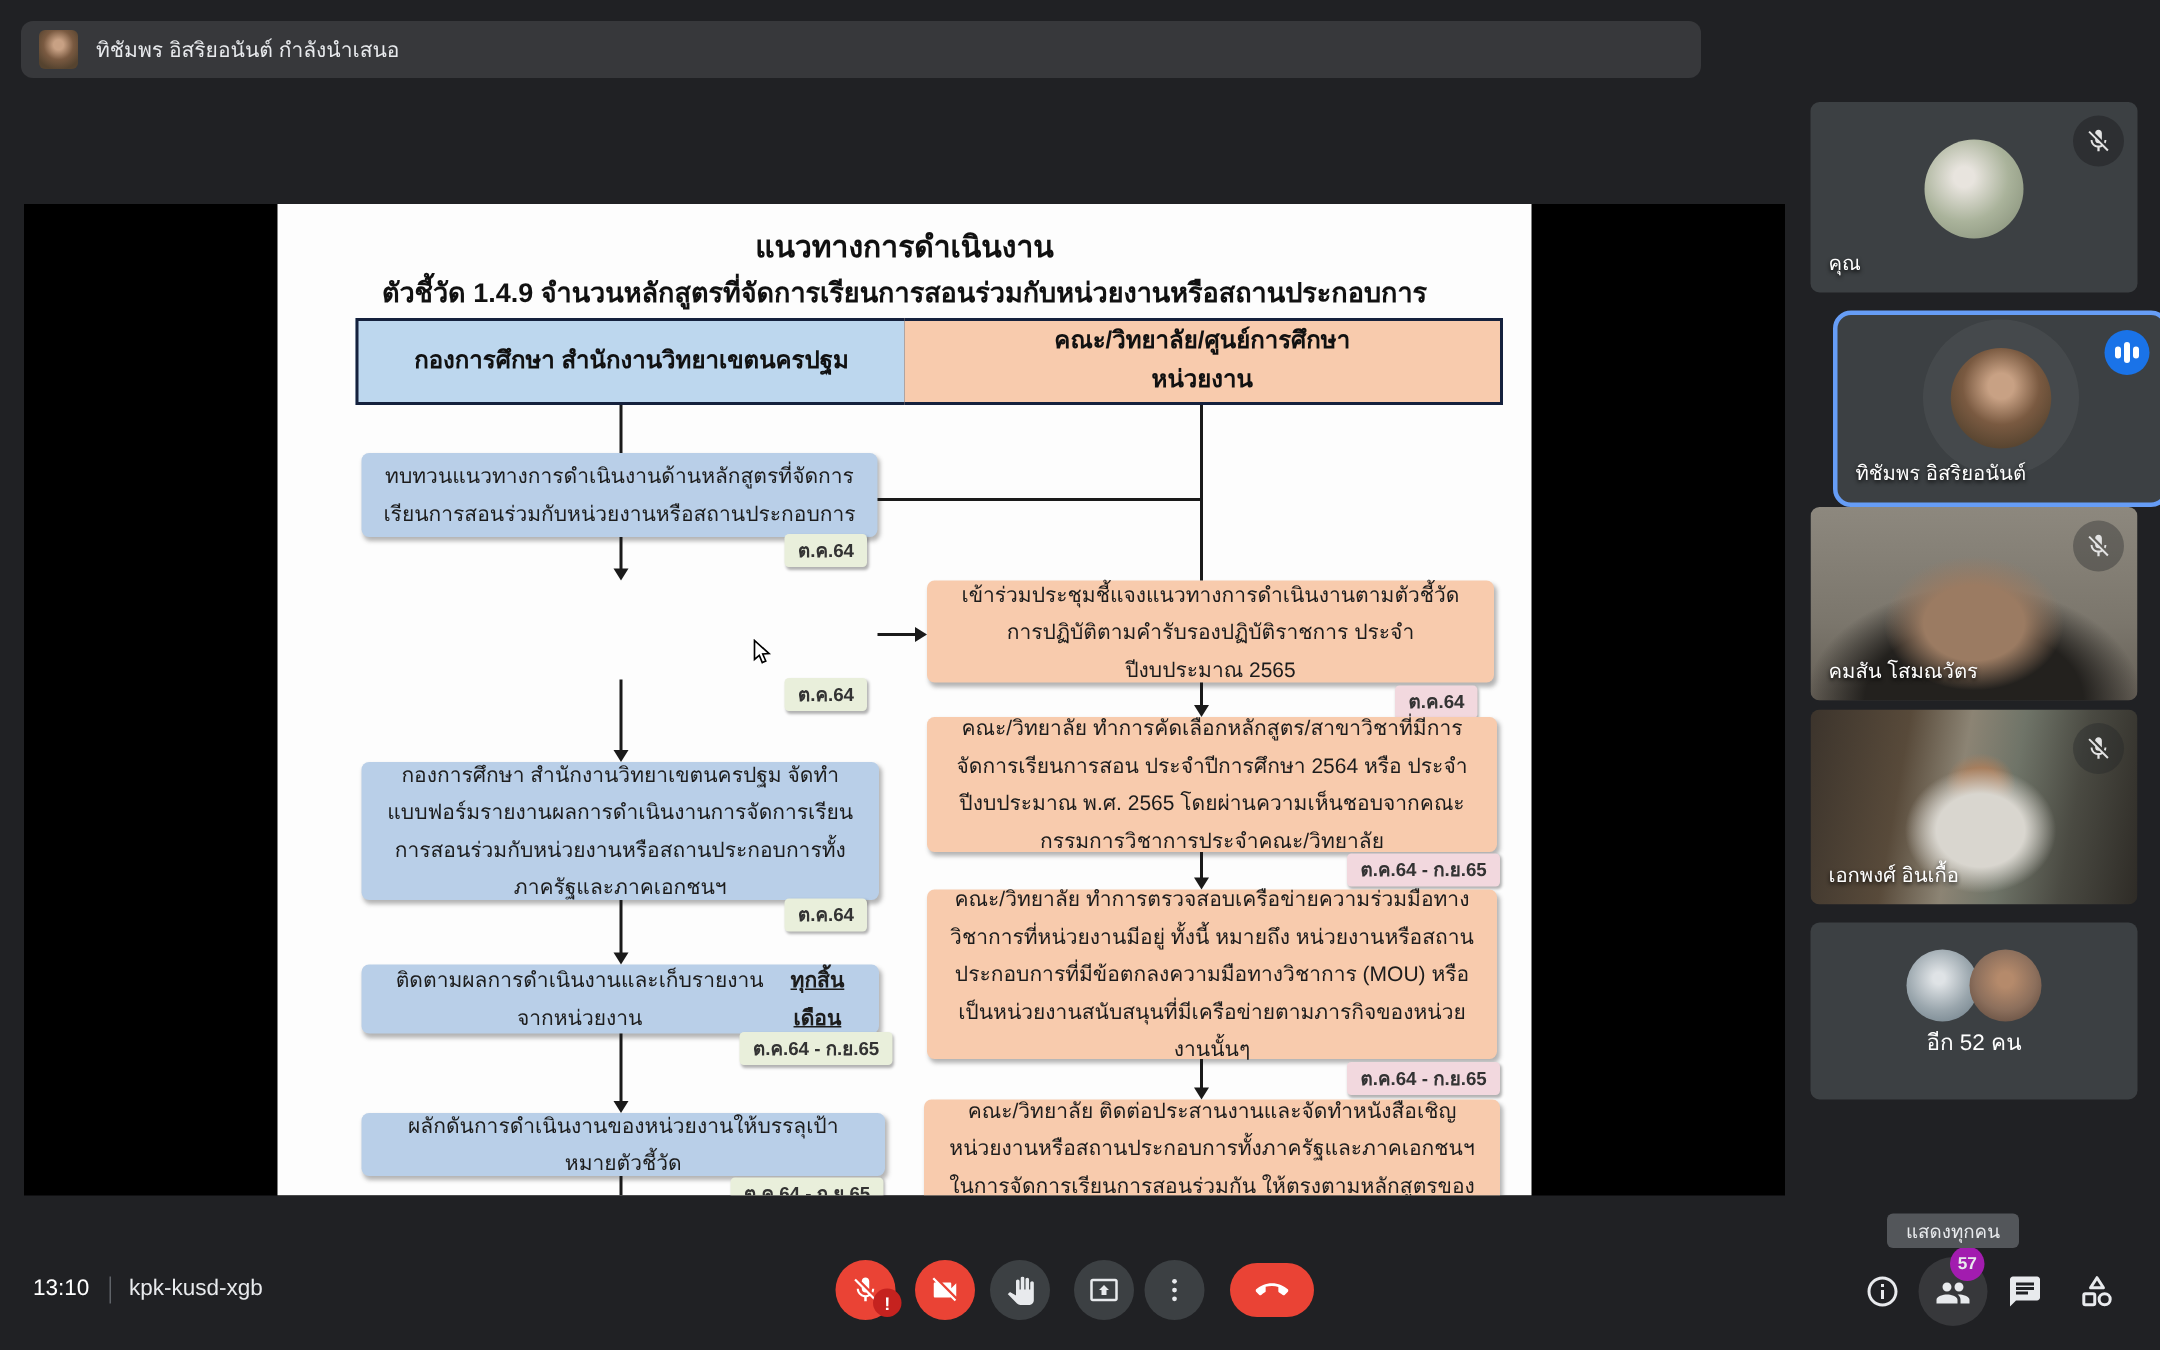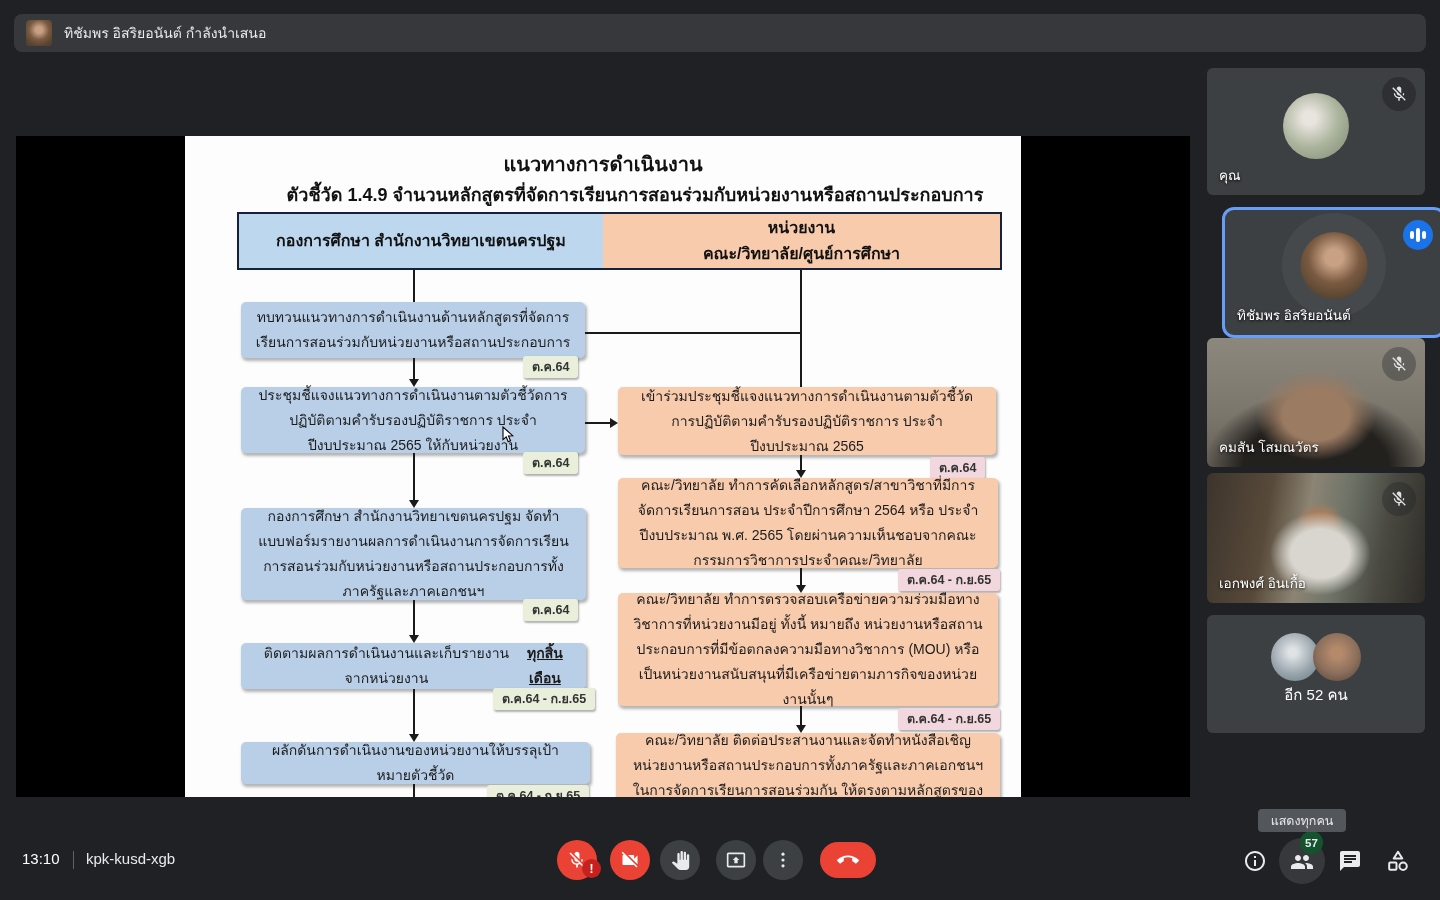--- a/index.html
+++ b/index.html
@@ -3,30 +3,30 @@
 <meta charset="utf-8">
 <style>
   html,body{margin:0;padding:0;}
   body{
     width:1440px;height:900px;position:relative;overflow:hidden;
     background:#202124;
     font-family:"Liberation Sans","DejaVu Sans",sans-serif;
     -webkit-font-smoothing:antialiased;
   }
   
-  .banner{position:absolute;left:14px;top:14px;width:1412px;height:38px;background:#37383b;
+  .banner{position:absolute;left:14px;top:14px;width:1120px;height:38px;background:#37383b;
     border-radius:8px;display:flex;align-items:center;gap:12px;padding-left:12px;box-sizing:border-box;}
   .banner .bavatar{width:26px;height:26px;border-radius:4px;flex:0 0 auto;
     background:radial-gradient(circle at 50% 38%,#c8a184 16%,#7a5a41 48%,#55432f 80%);}
   .banner .btext{color:#e8eaed;font-size:14px;}
   
   .stage{position:absolute;left:16px;top:114px;width:1174px;height:661px;background:#000;overflow:hidden;margin-top:22px;}
   .slide{position:absolute;left:169px;top:0;width:836px;height:661px;background:#fdfdfd;overflow:hidden;color:#111;}
   .s-title{position:absolute;left:0;top:12px;width:100%;text-align:center;font-size:20px;font-weight:bold;}
-  .s-sub{position:absolute;left:0;top:44px;width:100%;text-align:center;font-size:18px;font-weight:bold;padding-left:32px;}
+  .s-sub{position:absolute;left:0;top:44px;width:100%;text-align:center;font-size:18px;font-weight:bold;}
   .hcell{position:absolute;top:76px;height:58px;border:2px solid #15213d;box-sizing:border-box;
     display:flex;flex-direction:column;justify-content:center;text-align:center;font-weight:bold;font-size:16px;line-height:26px;}
   .hcell.left{left:52px;width:368px;background:#bdd7ee;}
   .hcell.right{left:418px;width:399px;background:#f8cbad;border-left:none;}
   .fbox{position:absolute;border-radius:5px;display:flex;align-items:center;justify-content:center;
     text-align:center;font-size:14px;line-height:25px;padding:4px 14px;box-sizing:border-box;
     box-shadow:1.5px 2.5px 3px rgba(90,90,90,.45);color:#1c1c1c;}
   .fbox.blue{background:#b9cfe8;}
   .fbox.orange{background:#f8cbad;}
   .ul{text-decoration:underline;font-weight:bold;}
@@ -71,21 +71,21 @@
   .cbtn{position:absolute;top:840px;width:40px;height:40px;border-radius:50%;display:flex;
     align-items:center;justify-content:center;color:#fff;}
   .cbtn.red{background:#ea4335;}
   .cbtn.gray{background:#3c4043;color:#e8eaed;}
   .endbtn{position:absolute;left:820px;top:842px;width:56px;height:36px;border-radius:18px;background:#ea4335;
     display:flex;align-items:center;justify-content:center;color:#fff;}
   .micbadge{position:absolute;left:25px;top:19px;width:19px;height:19px;border-radius:50%;background:#c5221f;
     color:#fff;font-size:12px;font-weight:bold;display:flex;align-items:center;justify-content:center;}
   .ricon{position:absolute;top:849px;width:24px;height:24px;color:#e8eaed;display:flex;align-items:center;justify-content:center;}
   .hovercircle{position:absolute;left:1279px;top:838px;width:46px;height:46px;border-radius:50%;background:#37383b;}
-  .cntbadge{position:absolute;left:1300px;top:831px;width:23px;height:23px;border-radius:50%;background:#14532d;
+  .cntbadge{position:absolute;left:1300px;top:831px;width:23px;height:23px;border-radius:50%;background:#a21caf;
     color:#e8eaed;font-size:11.5px;font-weight:bold;display:flex;align-items:center;justify-content:center;}
   .tooltip{position:absolute;left:1258px;top:809px;width:88px;height:23px;border-radius:4px;background:#53565a;
     color:#e8eaed;font-size:12.5px;display:flex;align-items:center;justify-content:center;white-space:nowrap;}
 </style>
 </head>
 <body>
 
 <div class="banner">
   <div class="bavatar"></div>
   <div class="btext">ทิชัมพร อิสริยอนันต์ กำลังนำเสนอ</div>
@@ -93,28 +93,27 @@
 
 <div class="stage">
   <div class="slide">
     <div class="s-title">แนวทางการดำเนินงาน</div>
     <div class="s-sub">ตัวชี้วัด 1.4.9  จำนวนหลักสูตรที่จัดการเรียนการสอนร่วมกับหน่วยงานหรือสถานประกอบการ</div>
 
     <div class="hcell left">
       <div>กองการศึกษา สำนักงานวิทยาเขตนครปฐม</div>
     </div>
     <div class="hcell right">
+      <div>คณะ/วิทยาลัย/ศูนย์การศึกษา</div>
       <div>หน่วยงาน</div>
-      <div>คณะ/วิทยาลัย/ศูนย์การศึกษา</div>
     </div>
 
     <div class="fbox blue" style="left:56px;top:166px;width:344px;height:56px;">ทบทวนแนวทางการดำเนินงานด้านหลักสูตรที่จัดการเรียนการสอนร่วมกับหน่วยงานหรือสถานประกอบการ</div>
     <div class="badge green" style="left:338px;top:220px;">ต.ค.64</div>
 
-    <div class="fbox blue" style="left:56px;top:251px;width:344px;height:66px;">ประชุมชี้แจงแนวทางการดำเนินงานตามตัวชี้วัดการปฏิบัติตามคำรับรองปฏิบัติราชการ ประจำปีงบประมาณ 2565 ให้กับหน่วยงาน</div>
     <div class="badge green" style="left:338px;top:316px;">ต.ค.64</div>
 
     <div class="fbox blue" style="left:56px;top:372px;width:345px;height:92px;">กองการศึกษา สำนักงานวิทยาเขตนครปฐม จัดทำแบบฟอร์มรายงานผลการดำเนินงานการจัดการเรียนการสอนร่วมกับหน่วยงานหรือสถานประกอบการทั้งภาครัฐและภาคเอกชนฯ</div>
     <div class="badge green" style="left:338px;top:463px;">ต.ค.64</div>
 
     <div class="fbox blue" style="left:56px;top:507px;width:345px;height:46px;">
         <span>ติดตามผลการดำเนินงานและเก็บรายงานจากหน่วยงาน </span>
         <span class="ul">ทุกสิ้นเดือน</span>
       </div>
     <div class="badge green" style="left:308px;top:552px;">ต.ค.64 - ก.ย.65</div>

